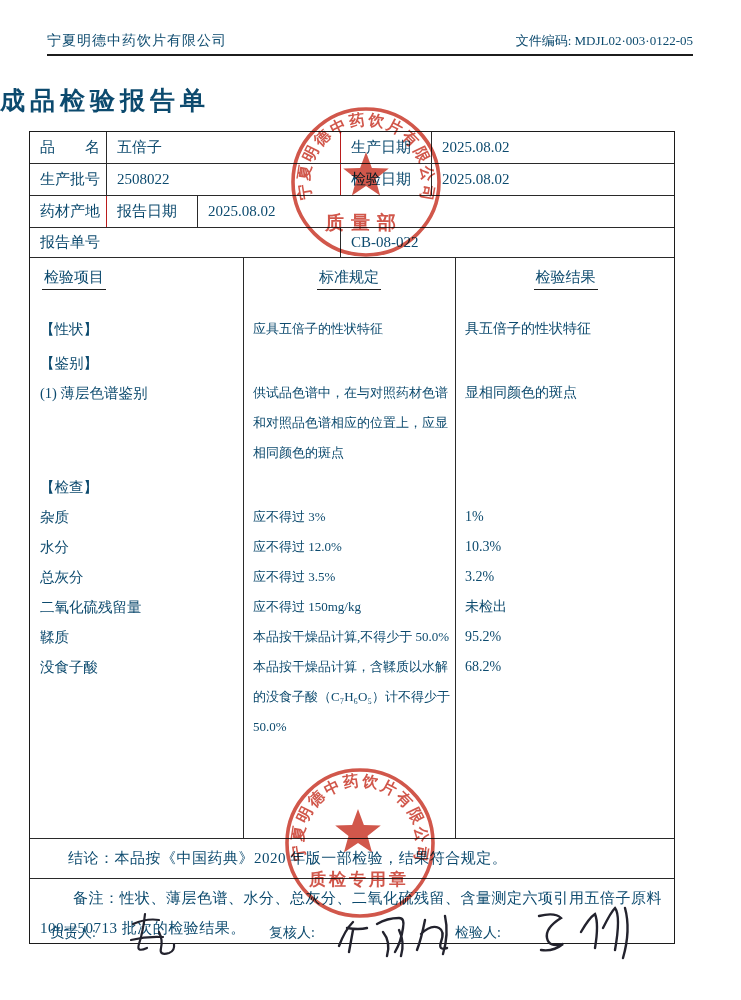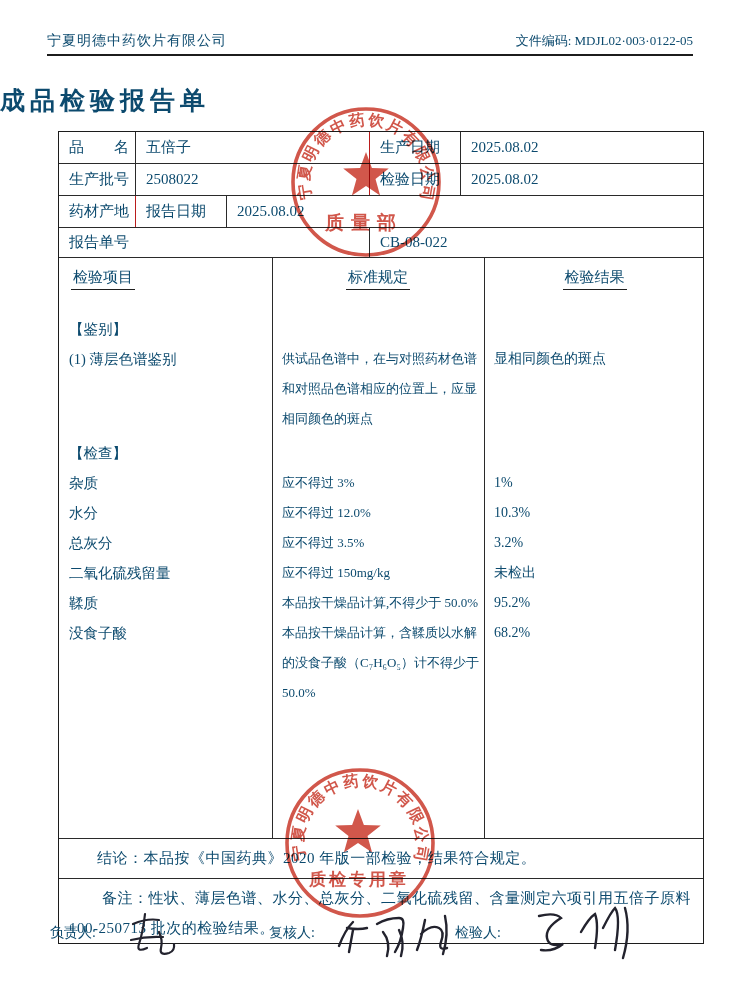--- a/index.html
+++ b/index.html
@@ -15,21 +15,21 @@
   }
   .company{font-size:14px;letter-spacing:1px;}
   .doccode{font-size:13px;font-family:"Liberation Serif","DejaVu Serif",serif;}
   
   .title{
     position:absolute;left:0;top:84px;width:741px;
     font-size:25px;font-weight:bold;letter-spacing:5px;
   }
   
   .outer{
-    position:absolute;left:58px;top:131px;width:646px;height:813px;
+    position:absolute;left:29px;top:131px;width:646px;height:813px;
     border:1.5px solid #1c1c1c;box-sizing:border-box;
   }
   .info-row{display:flex;border-bottom:1px solid #2a2a2a;height:32px;box-sizing:border-box;}
   .info-row:nth-child(4){height:30px;}
   .cell{box-sizing:border-box;display:flex;align-items:center;font-size:15px;padding-left:10px;}
   .cl{width:76px;}
   .cv1{width:234px;border-left:1px solid #2a2a2a;}
   .cl2{width:91px;border-left:1px solid #b91c1c;}
   .cv2{flex:1;border-left:1px solid #2a2a2a;}
   .crl{width:310px;}
@@ -103,20 +103,25 @@
 
     <div class="detail">
       <div class="vline v1"></div>
       <div class="vline v2"></div>
       <div class="d-head">
         <div class="h1"><span>检验项目</span></div>
         <div class="h2"><span>标准规定</span></div>
         <div class="h3"><span>检验结果</span></div>
       </div>
       <div id="detail-body">
+          <div class="d-row sec">
+            <div class="d-item">【性状】</div>
+            <div class="d-std">应具五倍子的性状特征</div>
+            <div class="d-res">具五倍子的性状特征</div>
+          </div>
           <div class="d-row sec">
             <div class="d-item">【鉴别】</div>
             <div class="d-std"></div>
             <div class="d-res"></div>
           </div>
           <div class="d-row">
             <div class="d-item">(1) 薄层色谱鉴别</div>
             <div class="d-std">供试品色谱中，在与对照药材色谱
 和对照品色谱相应的位置上，应显
 相同颜色的斑点</div>

